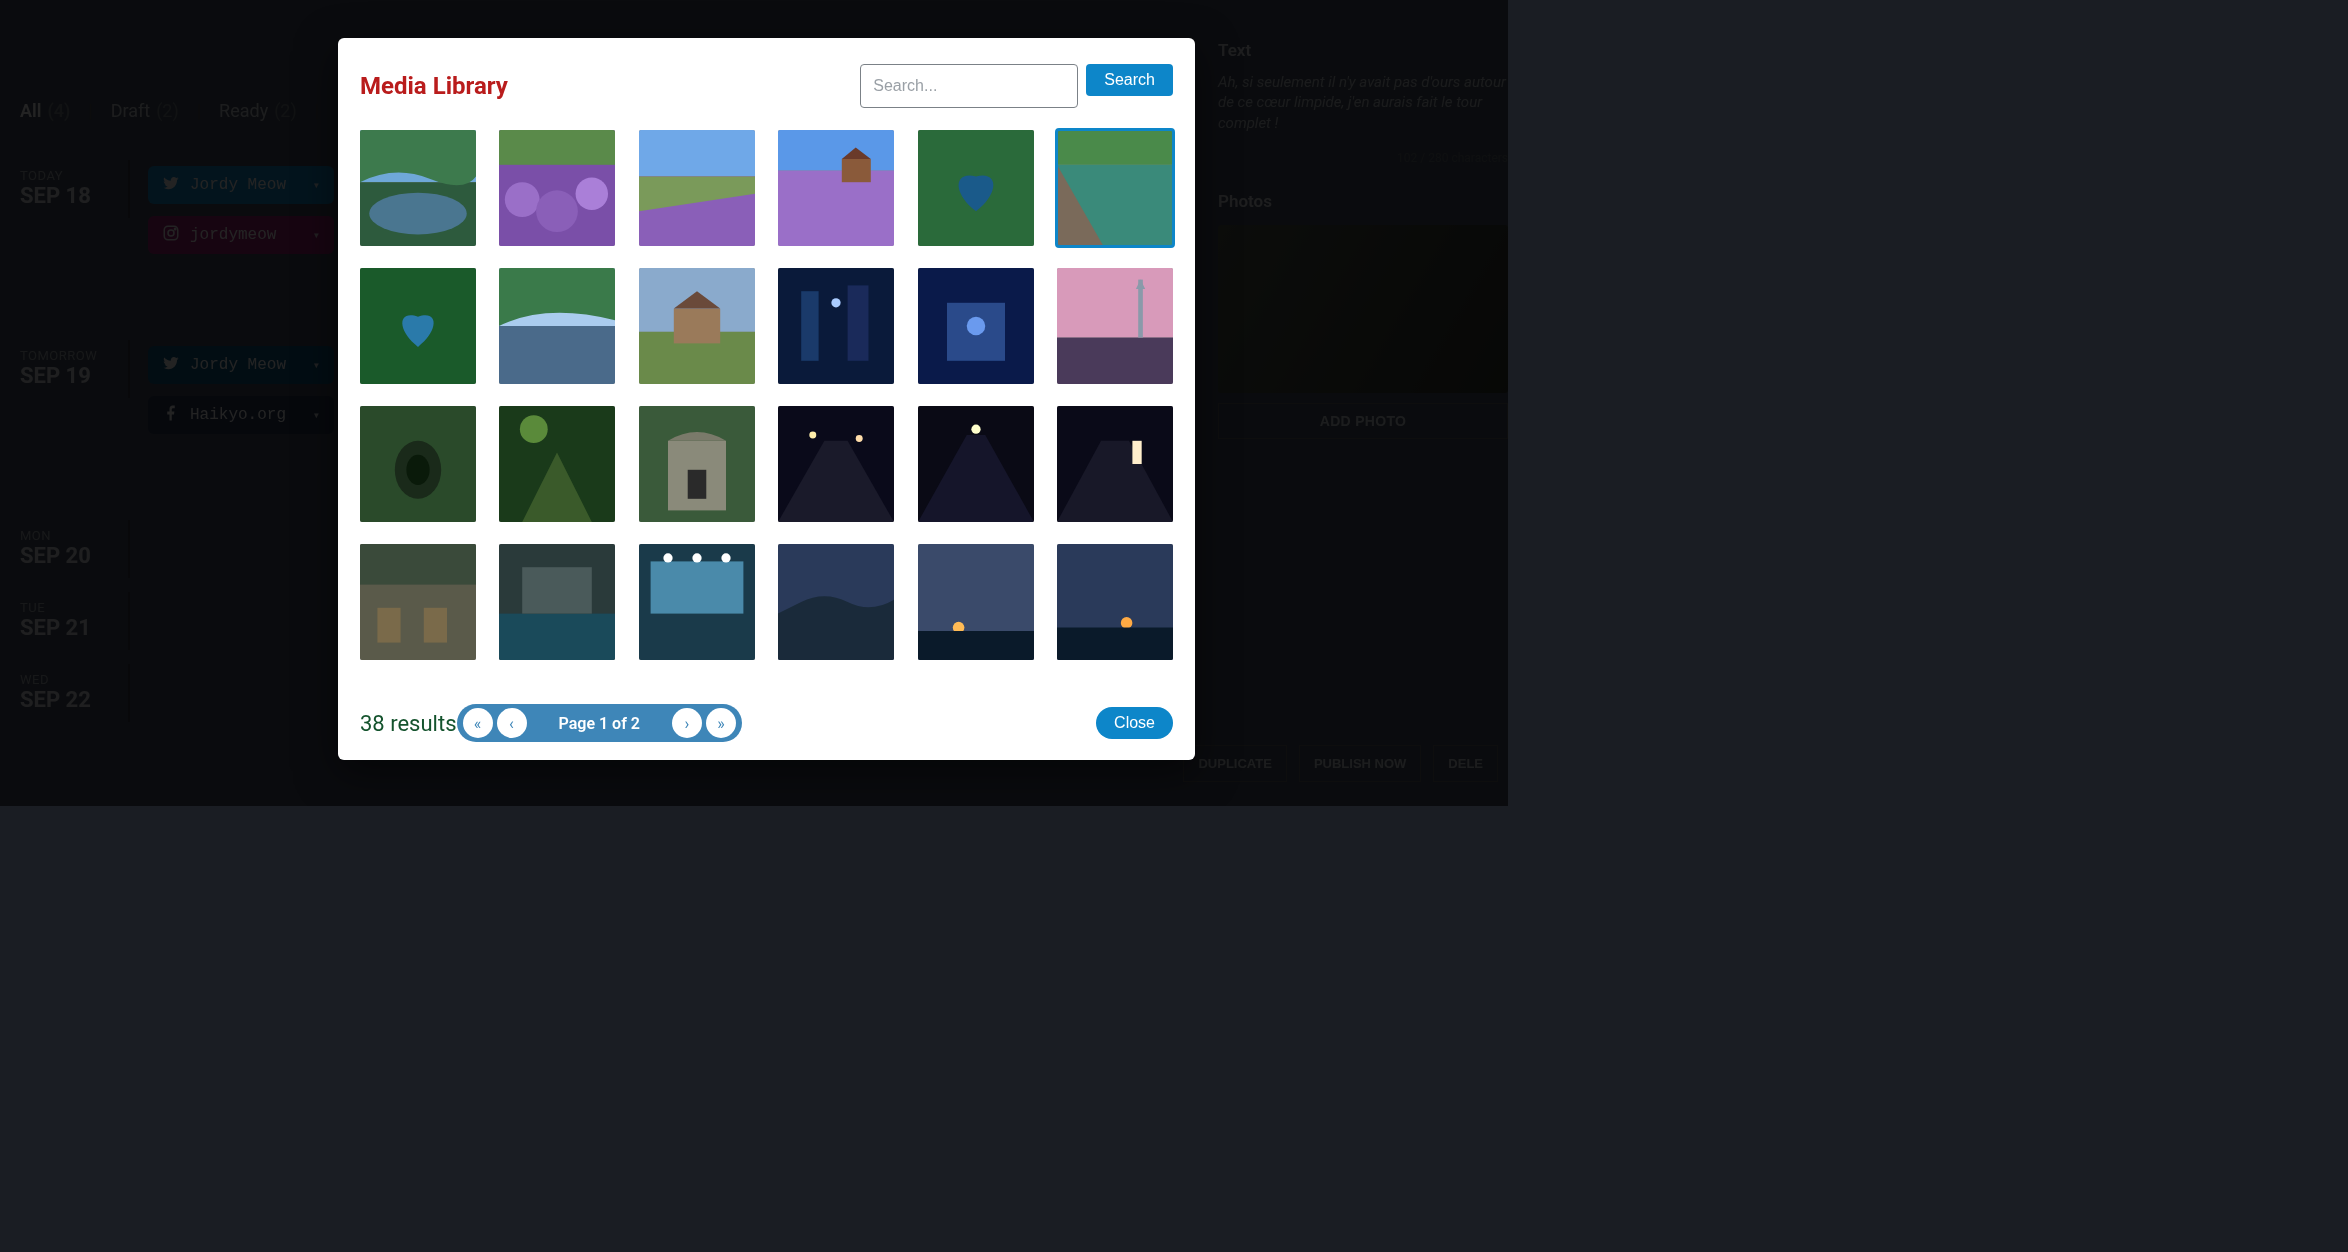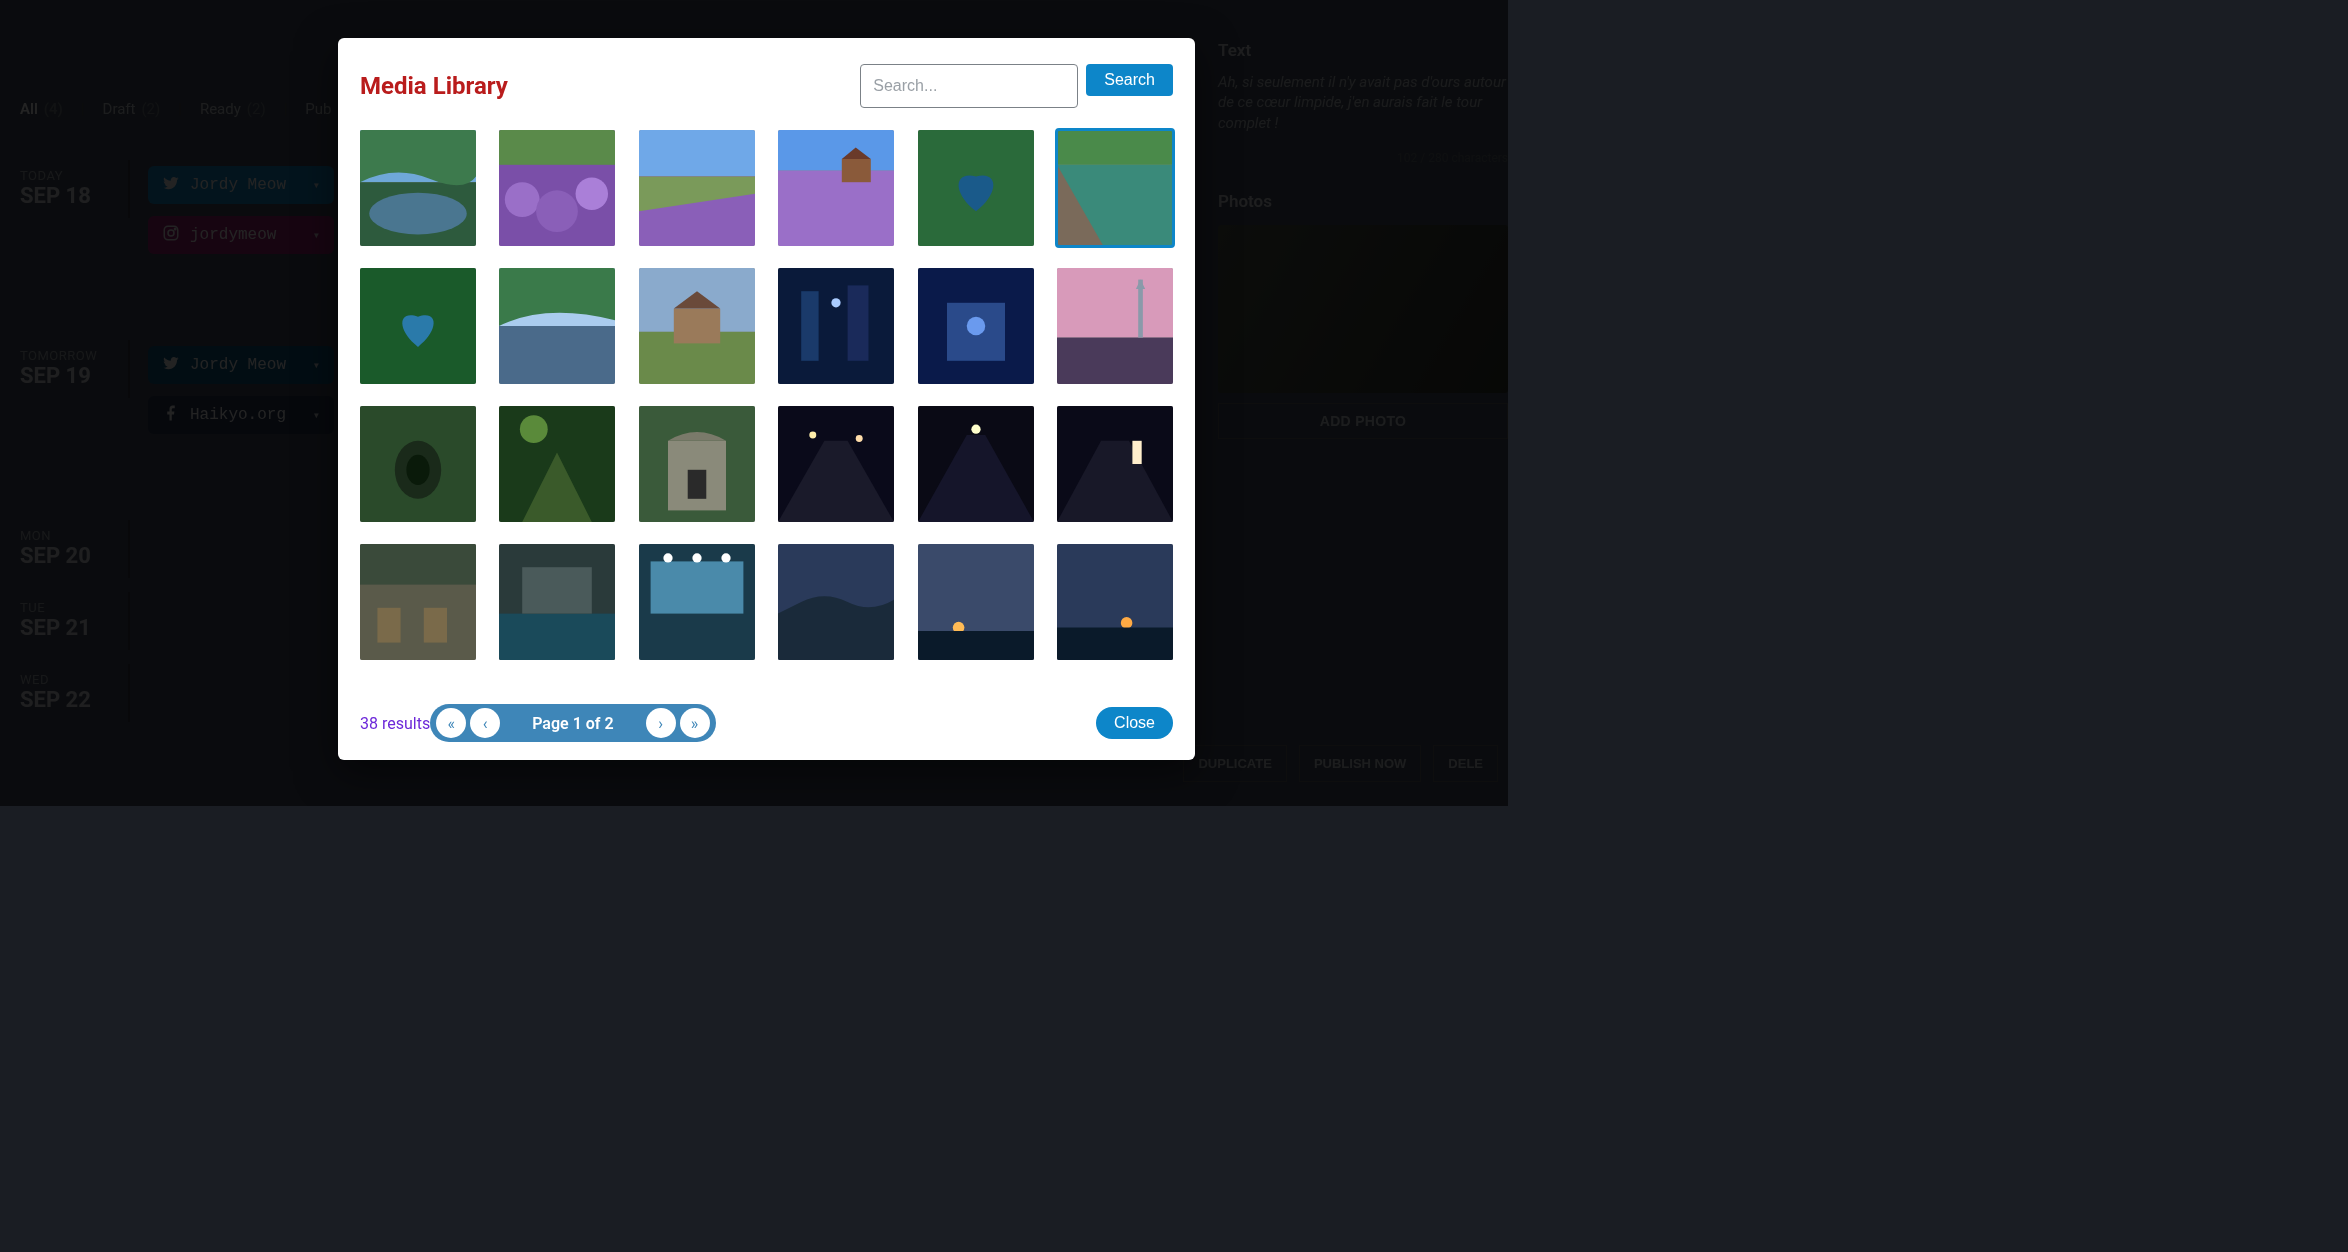--- a/index.html
+++ b/index.html
@@ -15,21 +15,21 @@
 .backdrop {
   position: absolute;
   inset: 0;
   background: rgba(0,0,0,0.6);
   z-index: 10;
 }
 
 .bg-page { position: absolute; inset: 0; filter: brightness(0.35); }
 .tabs-row {
   position: absolute; top: 100px; left: 20px; display: flex; gap: 18px;
-  font-size: 15px; color: #cfd3d8;
+  font-size: 18px; color: #cfd3d8;
 }
 .tabs-row .tab { display:flex; gap:6px; }
 .tabs-row .tab.active { color:#fff; font-weight:600; }
 .tabs-row .count { color:#7a828c; }
 .tabs-row .sep { color:#555; }
 .day-col { position:absolute; left:20px; }
 .day-label { font-size:13px; color:#a9afb7; letter-spacing:0.5px; }
 .day-date { font-size:22px; font-weight:700; color:#dfe3e8; }
 .social-pill {
   display:flex; align-items:center; gap:10px;
@@ -83,21 +83,21 @@
   width:116px; height:116px; border-radius:2px; overflow:hidden; cursor:pointer;
   position:relative; background:#888;
 }
 .thumb.selected { outline:3px solid #0d86c9; outline-offset:-1px; }
 .thumb svg { width:100%; height:100%; display:block; }
 
 .modal-footer {
   display:flex; align-items:center; justify-content:space-between;
   margin-top:18px;
 }
-.results-count { font-size:16px; color:#6d28d9; }
+.results-count { font-size:22px; color:#14532d; }
 .pager {
   display:flex; align-items:center; gap:4px;
   background:#3e86b8; border-radius:22px; padding:4px 6px; color:#fff;
 }
 .pager .circ {
   width:30px; height:30px; border-radius:50%; background:#fff; color:#3e86b8;
   display:flex; align-items:center; justify-content:center; font-size:16px; cursor:pointer;
 }
 .pager .label { padding:0 28px; font-size:16px; font-weight:600; }
 .close-btn { margin-left:auto;border-radius:17px; }

